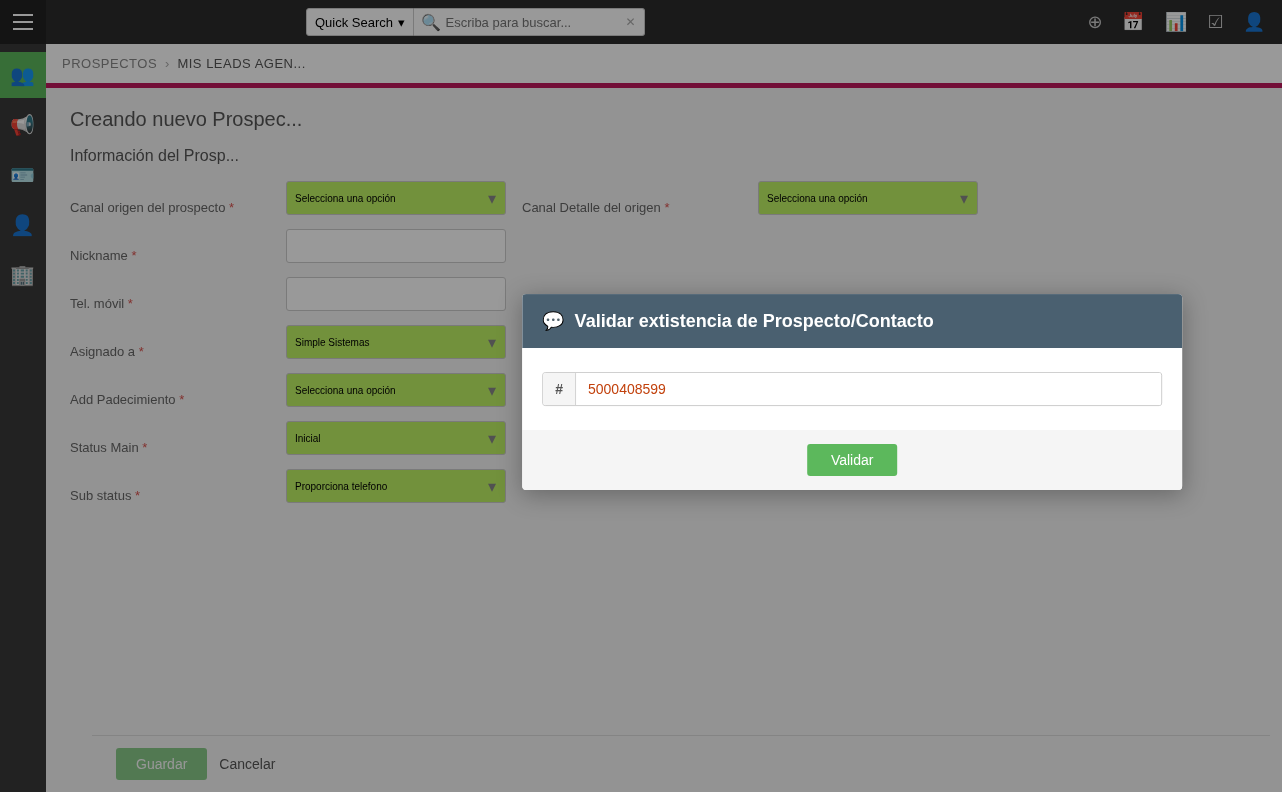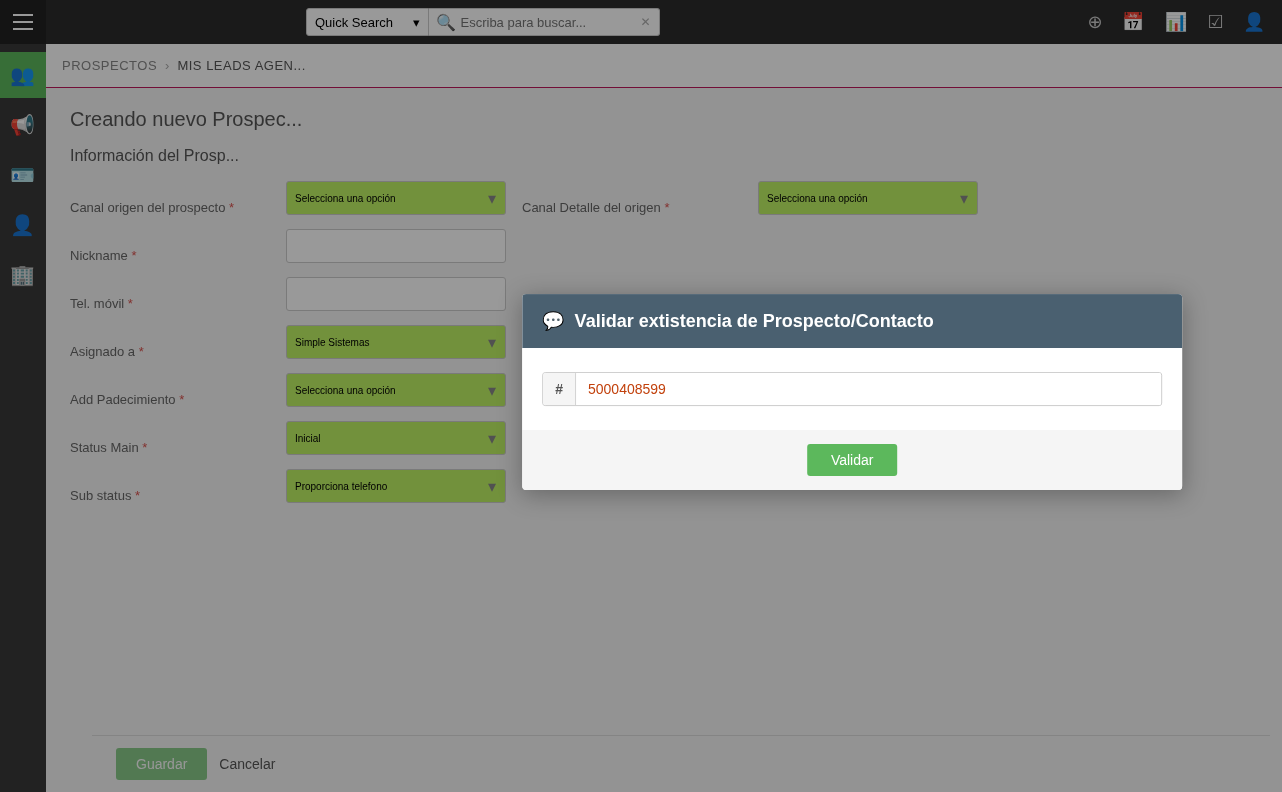--- a/index.html
+++ b/index.html
@@ -36,21 +36,21 @@
       margin-left: 260px;
     }
     .quick-search-dropdown {
       background: #fff;
       border: 1px solid #ccc;
       border-radius: 3px 0 0 3px;
       padding: 4px 8px;
       font-size: 13px;
       display: flex;
       align-items: center;
-      gap: 20px;
+      gap: 5px;
       cursor: pointer;
       height: 28px;
     }
     .search-input-wrap {
       display: flex;
       align-items: center;
       background: #fff;
       border: 1px solid #ccc;
       border-left: none;
       border-radius: 0 3px 3px 0;
@@ -118,21 +118,21 @@
       overflow: hidden;
     }
 
     
     .breadcrumb-bar {
       background: #fff;
       padding: 3px 16px;
       height: 44px;
       display: flex;
       align-items: center;
-      border-bottom: 1px solid #be185d;
+      border-bottom: 5px solid #be185d;
     }
     .breadcrumb-item {
       font-size: 13px;
       color: #888;
       text-transform: uppercase;
       letter-spacing: 0.5px;
     }
     .breadcrumb-item.active {
       color: #555;
     }

